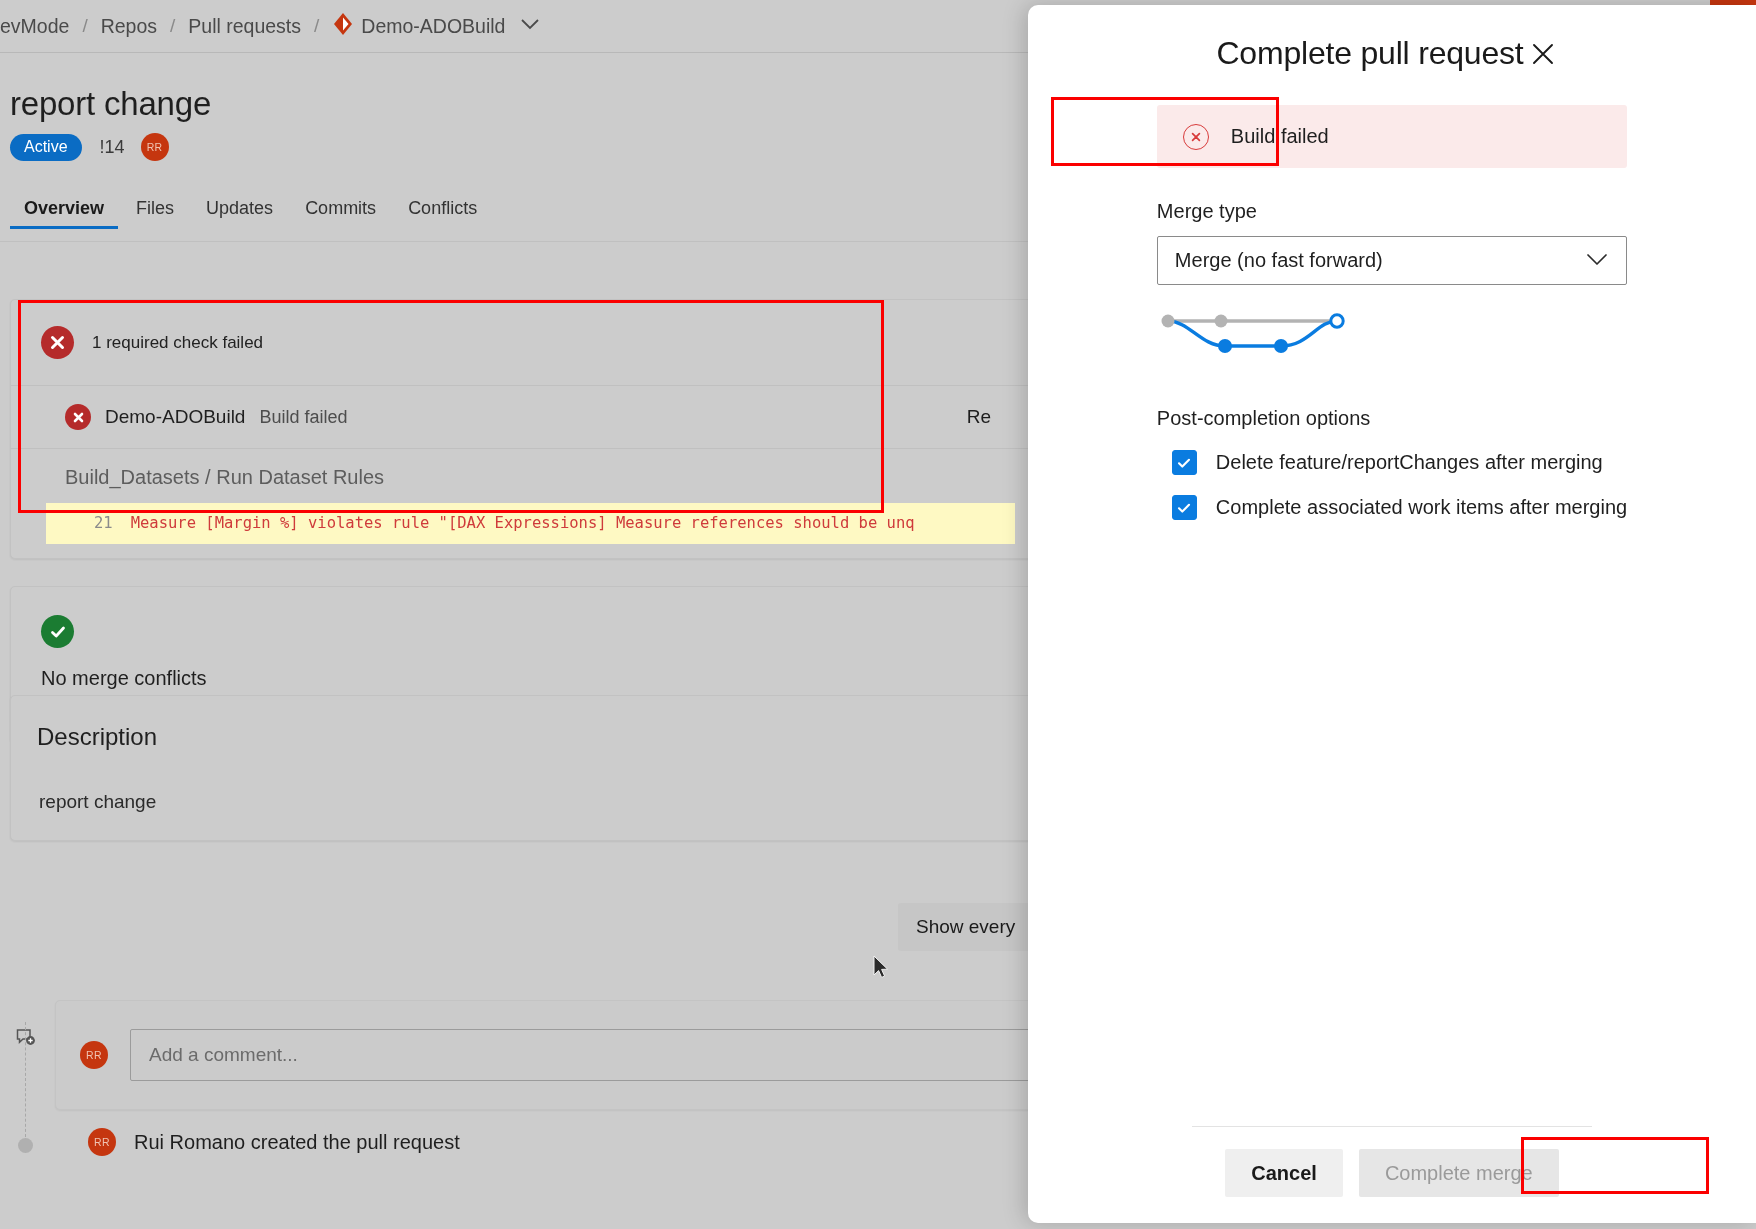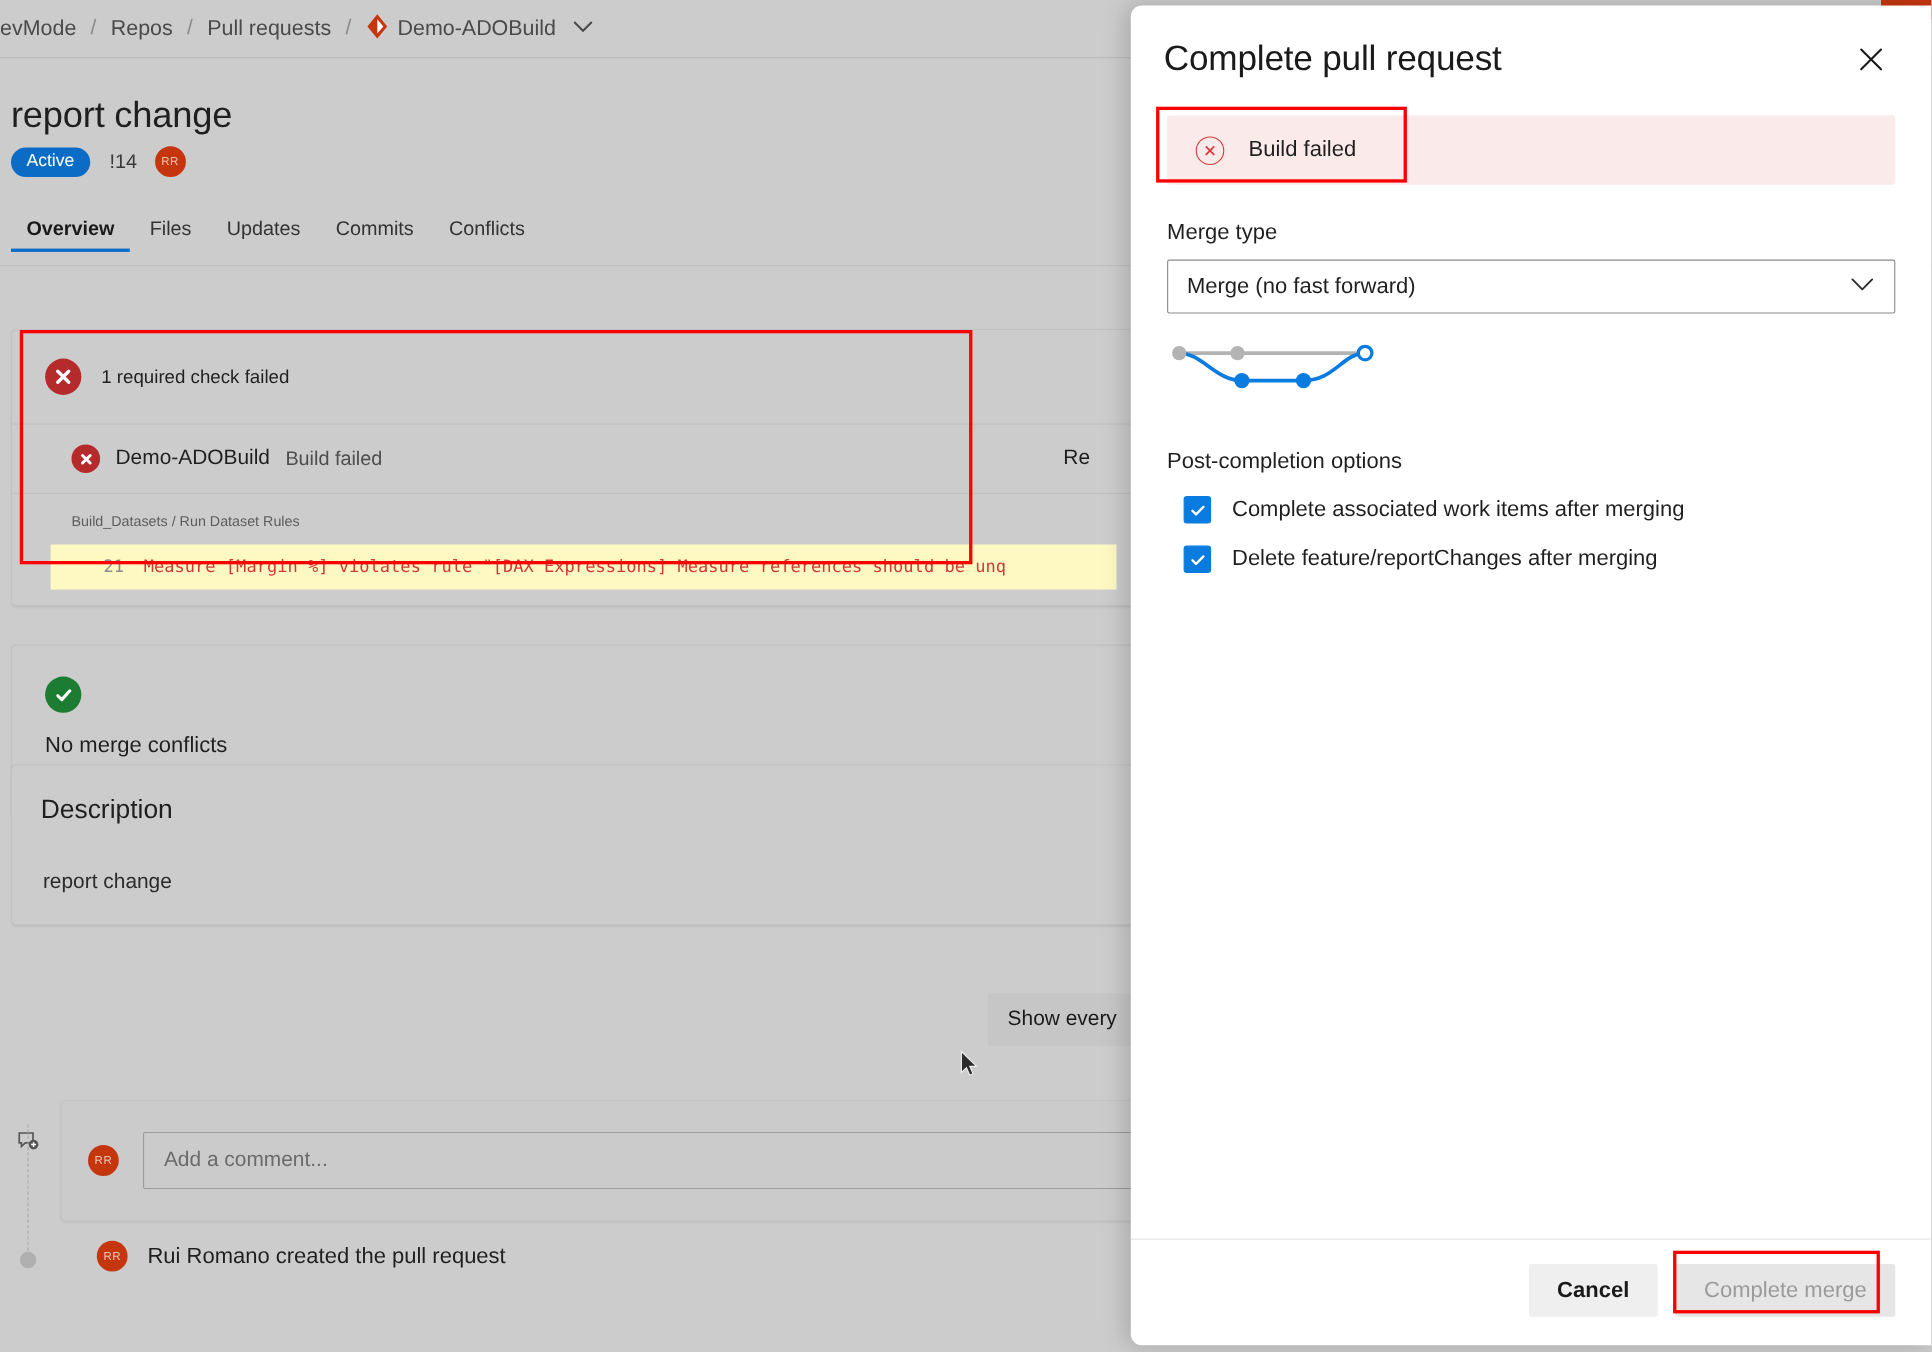--- a/index.html
+++ b/index.html
@@ -97,21 +97,21 @@
   .check-detail-left { display: flex; align-items: center; gap: 14px; }
   .circle-x-sm {
     width: 26px; height: 26px; border-radius: 50%; background: #b52b2b;
     display: flex; align-items: center; justify-content: center; flex: 0 0 auto;
   }
   .cd-name { font-size: 19px; color: #1f1f1f; }
   .cd-status { font-size: 18px; color: #4d4d4d; }
   .requeue-link { font-size: 19px; color: #1d1d1d; padding-right: 22px; white-space: nowrap; }
 
   .log-block { border-top: 1px solid #c0c0c0; padding: 0 0 14px; }
-  .log-path { font-size: 13px; color: #5d5d5d; padding: 17px 24px 14px 54px; }
+  .log-path { font-size: 20px; color: #5d5d5d; padding: 17px 24px 14px 54px; }
   .log-term {
     background: #fef9c3; margin: 0 22px 0 35px; padding: 9px 0;
     overflow: hidden; white-space: nowrap;
   }
   .log-line {
     font-family: "DejaVu Sans Mono", monospace; font-size: 15.5px;
     white-space: pre; line-height: 1.5;
   }
   .log-no { color: #8b8b8b; padding: 0 18px 0 48px; }
   .log-msg { color: #cf3b3b; }
@@ -189,21 +189,21 @@
   }
   .orange-corner {
     position: absolute; right: 0; top: 0; width: 46px; height: 18px;
     background: #c5360f; border-bottom-left-radius: 6px;
   }
 
   .panel {
     position: absolute; left: 1028px; top: 5px; width: 728px; height: 1218px;
     background: #ffffff; border-radius: 10px 0 0 10px;
     box-shadow: -4px 0 22px rgba(0,0,0,0.18);
-    display: flex; flex-direction: column;
+    display: flex; flex-direction: column; align-items: center;
   }
   .panel-head {
     display: flex; align-items: flex-start; justify-content: space-between;
     padding: 30px 36px 0 30px;
   }
   .panel-title { font-size: 32px; color: #1a1a1a; font-weight: 400; letter-spacing: -0.2px; }
   .close-btn {
     background: none; border: none; cursor: pointer; padding: 6px;
     line-height: 0; color: #1a1a1a;
   }
@@ -438,29 +438,29 @@
 
       <div class="section-label">Post-completion options</div>
 
       <div class="opt-list">
         <div class="opt-row">
           <span class="cb checked">
             <svg width="16" height="16" viewBox="0 0 16 16">
                 <path d="M3 8.3 L6.3 11.6 L13 4.8" stroke="#fff" stroke-width="2.1" fill="none" stroke-linecap="round" stroke-linejoin="round"></path>
               </svg>
           </span>
-          <span class="opt-text">Complete associated work items after merging</span>
+          <span class="opt-text">Delete feature/reportChanges after merging</span>
         </div>
         <div class="opt-row">
           <span class="cb checked">
             <svg width="16" height="16" viewBox="0 0 16 16">
                 <path d="M3 8.3 L6.3 11.6 L13 4.8" stroke="#fff" stroke-width="2.1" fill="none" stroke-linecap="round" stroke-linejoin="round"></path>
               </svg>
           </span>
-          <span class="opt-text">Delete feature/reportChanges after merging</span>
+          <span class="opt-text">Complete associated work items after merging</span>
         </div>
       </div>
     </div>
 
     <div class="panel-foot">
       <button class="btn btn-cancel">Cancel</button>
       <button class="btn btn-primary-disabled">Complete merge</button>
     </div>
   </div>
 

